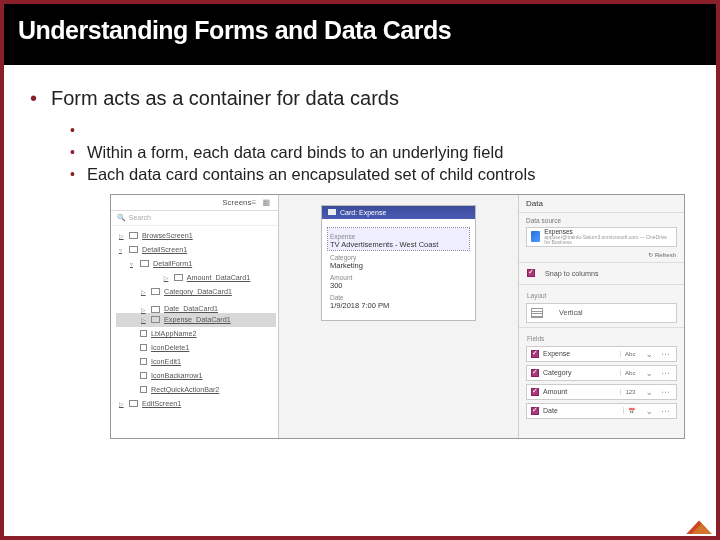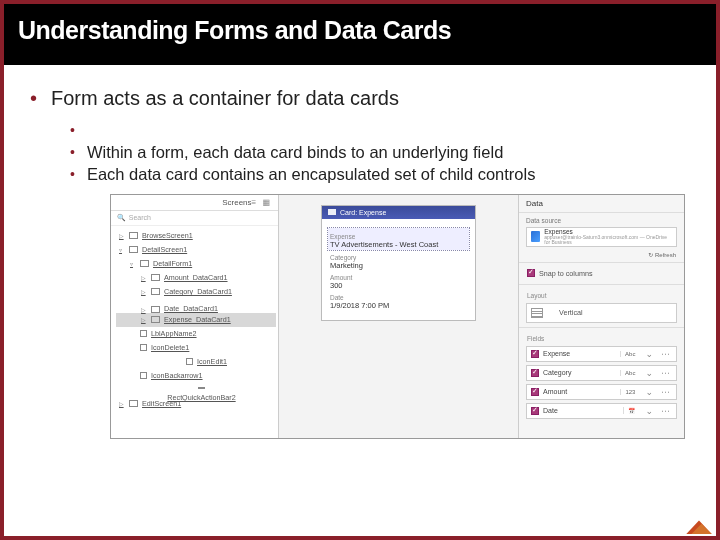--- a/index.html
+++ b/index.html
@@ -33,21 +33,21 @@
   .ss-right { width: 166px; border-left:1px solid #ccc; background:#f5f5f5; display:flex; flex-direction:column;}
   .ss-right-head { padding:4px 7px; font-size:8px; border-bottom:1px solid #ddd; color:#333;}
   .ds-label { padding:4px 7px 0; font-size:6.5px; color:#777;}
   .ds-box { margin:3px 7px 2px; border:1px solid #ccc; background:#fff; height:20px; display:flex; align-items:center; padding:0 4px; gap:4px;}
   .ds-box .odico { width:11px; height:11px; background:linear-gradient(135deg,#2a6fd6,#4a9fff); border-radius:1px;}
   .ds-text { display:flex; flex-direction:column; line-height:1; }
   .ds-text .t1{font-size:6.5px;color:#333;}
   .ds-text .t2{font-size:5px;color:#999;}
   .refresh { text-align:right; padding:2px 8px; font-size:6px; color:#666;}
   .divider { height:1px; background:#ddd; margin:2px 0;}
-  .snap { padding:4px 8px; display:flex; gap:4px;}
+  .snap { padding:4px 8px; display:flex; gap:10px;}
   .chk { width:8px;height:8px;border:1px solid #8a1f64;background:#a83a7a;display:inline-block;position:relative;}
   .chk::after{content:"✓";color:#fff;font-size:7px;position:absolute;top:-2px;left:0;}
   .sec-label { padding:5px 8px 2px; font-size:6.5px; color:#888;}
   .layout-box { margin:2px 7px; border:1px solid #ccc; background:#fff; height:20px; display:flex; align-items:center; padding:0 4px; gap:16px;}
   .layout-box .lico{width:12px;height:10px;border:1px solid #999;display:flex;flex-direction:column;}
   .layout-box .lico div{flex:1;border-bottom:0.5px solid #999;}
   .fields { padding: 2px 7px; }
   .field-row { background:#fff; border:1px solid #ccc; height:16px; display:flex; align-items:center; padding:0 4px; margin-bottom:3px; gap:4px;}
   .field-row .ftxt{flex:1; font-size:7px; color:#444;}
   .field-row .ftype{font-size:6px; color:#666; border-left:1px solid #ddd; padding:0 4px;}
@@ -99,28 +99,28 @@
           <div class="tree-row" style="padding-left: 3px;">
             <span class="tri">▿</span>
             <span class="ico "></span>
             <span>DetailScreen1</span>
           </div>
           <div class="tree-row" style="padding-left: 14px;">
             <span class="tri">▿</span>
             <span class="ico "></span>
             <span>DetailForm1</span>
           </div>
+          <div class="tree-row" style="padding-left: 25px; justify-content: center;">
+            <span class="tri">▷</span>
+            <span class="ico "></span>
+            <span>Amount_DataCard1</span>
+          </div>
           <div class="tree-row" style="padding-left: 25px;">
             <span class="tri">▷</span>
             <span class="ico "></span>
-            <span>Amount_DataCard1</span>
-          </div>
-          <div class="tree-row" style="padding-left: 25px;">
-            <span class="tri">▷</span>
-            <span class="ico "></span>
             <span>Category_DataCard1</span>
           </div>
           <div class="tree-row" style="padding-left: 25px; align-items: flex-end;">
             <span class="tri">▷</span>
             <span class="ico "></span>
             <span>Date_DataCard1</span>
           </div>
           <div class="tree-row sel" style="padding-left: 25px;">
             <span class="tri">▷</span>
             <span class="ico "></span>
@@ -129,31 +129,31 @@
           <div class="tree-row" style="padding-left: 14px;">
             <span class="tri"></span>
             <span class="ico sq"></span>
             <span>LblAppName2</span>
           </div>
           <div class="tree-row" style="padding-left: 14px; text-align: center;">
             <span class="tri"></span>
             <span class="ico sq"></span>
             <span>IconDelete1</span>
           </div>
-          <div class="tree-row" style="padding-left: 14px; justify-content: center;">
+          <div class="tree-row" style="padding-left: 14px;">
             <span class="tri"></span>
             <span class="ico sq"></span>
             <span>IconEdit1</span>
           </div>
           <div class="tree-row" style="padding-left: 14px;">
             <span class="tri"></span>
             <span class="ico sq"></span>
             <span>IconBackarrow1</span>
           </div>
-          <div class="tree-row" style="padding-left: 14px; flex-direction: column;">
+          <div class="tree-row" style="padding-left: 14px;">
             <span class="tri"></span>
             <span class="ico sq"></span>
             <span>RectQuickActionBar2</span>
           </div>
           <div class="tree-row" style="padding-left: 3px;">
             <span class="tri">▷</span>
             <span class="ico "></span>
             <span>EditScreen1</span>
           </div>
         </div>

